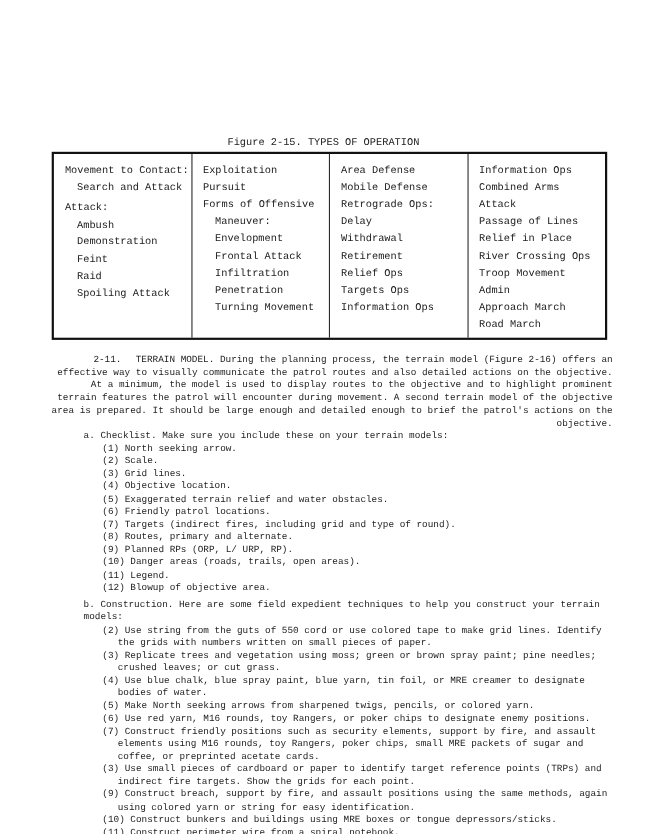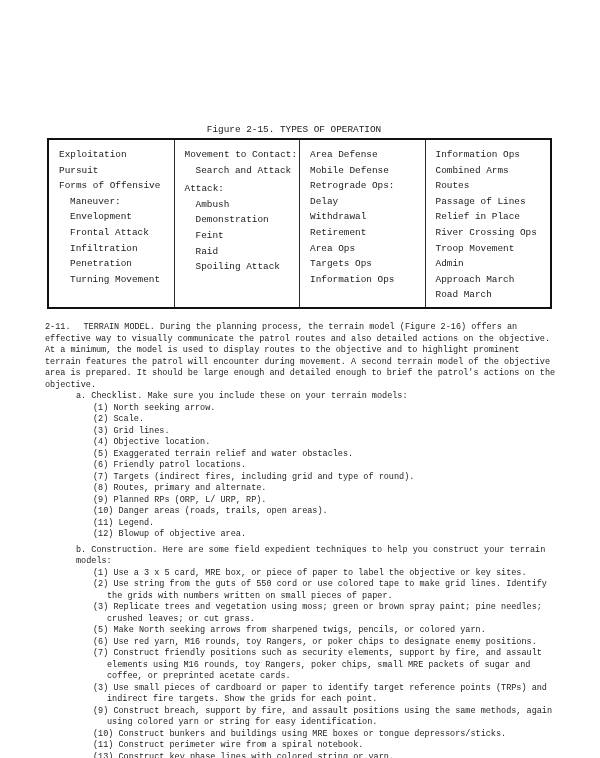--- a/index.html
+++ b/index.html
@@ -58,73 +58,73 @@
   
   .content {
     position: absolute;
     left: 45px;
     top: 291px;
     width: 512px;
     font-size: 8.5px;
     line-height: 11.5px;
     color: #1c1c1c;
   }
-  .para { margin: 0; text-align: left; }
+  .para { margin: 0; text-align: right; }
   .pnum { margin-right: 13px; }
   .sheading { padding-left: 31px; }
   .sheading.secb { margin-top: 4px; }
   .item {
     padding-left: 62px;
     text-indent: -14px;
   }
 </style>
 </head>
 <body>
 
 <div class="page">
 
   <div class="caption">Figure 2-15. TYPES OF OPERATION</div>
 
   <div class="optable" id="opTable">
       <div class="col">
+        <div class="tline">Movement to Contact:</div>
+        <div class="tline ind">Search and Attack</div>
+        <div class="tline gap">Attack:</div>
+        <div class="tline ind">Ambush</div>
+        <div class="tline ind">Demonstration</div>
+        <div class="tline ind">Feint</div>
+        <div class="tline ind">Raid</div>
+        <div class="tline ind">Spoiling Attack</div>
+      </div>
+      <div class="col">
         <div class="tline">Exploitation</div>
         <div class="tline">Pursuit</div>
         <div class="tline">Forms of Offensive</div>
         <div class="tline ind">Maneuver:</div>
         <div class="tline ind">Envelopment</div>
         <div class="tline ind">Frontal Attack</div>
         <div class="tline ind">Infiltration</div>
         <div class="tline ind">Penetration</div>
         <div class="tline ind">Turning Movement</div>
       </div>
       <div class="col">
-        <div class="tline">Movement to Contact:</div>
-        <div class="tline ind">Search and Attack</div>
-        <div class="tline gap">Attack:</div>
-        <div class="tline ind">Ambush</div>
-        <div class="tline ind">Demonstration</div>
-        <div class="tline ind">Feint</div>
-        <div class="tline ind">Raid</div>
-        <div class="tline ind">Spoiling Attack</div>
-      </div>
-      <div class="col">
         <div class="tline">Area Defense</div>
         <div class="tline">Mobile Defense</div>
         <div class="tline">Retrograde Ops:</div>
         <div class="tline">Delay</div>
         <div class="tline">Withdrawal</div>
         <div class="tline">Retirement</div>
-        <div class="tline">Area Ops</div>
+        <div class="tline">Relief Ops</div>
         <div class="tline">Targets Ops</div>
         <div class="tline">Information Ops</div>
       </div>
       <div class="col">
         <div class="tline">Information Ops</div>
         <div class="tline">Combined Arms</div>
-        <div class="tline">Routes</div>
+        <div class="tline">Attack</div>
         <div class="tline">Passage of Lines</div>
         <div class="tline">Relief in Place</div>
         <div class="tline">River Crossing Ops</div>
         <div class="tline">Troop Movement</div>
         <div class="tline">Admin</div>
         <div class="tline">Approach March</div>
         <div class="tline">Road March</div>
       </div>
     </div>
 
@@ -145,23 +145,23 @@
         <div class="item">(8) Routes, primary and alternate.</div>
         <div class="item">(9) Planned RPs (ORP, L/ URP, RP).</div>
         <div class="item">(10) Danger areas (roads, trails, open areas).</div>
         <div class="item">(11) Legend.</div>
         <div class="item">(12) Blowup of objective area.</div>
       </div>
 
     <div class="sheading secb">b. Construction. Here are some field expedient techniques to help you construct your terrain models:</div>
 
     <div id="listB">
-        <div class="item">(1) Use a 3 x 5 card, MRE box, or piece of paper to label the objective or key sites.</div>
         <div class="item">(2) Use string from the guts of 550 cord or use colored tape to make grid lines. Identify the grids with numbers written on small pieces of paper.</div>
         <div class="item">(3) Replicate trees and vegetation using moss; green or brown spray paint; pine needles; crushed leaves; or cut grass.</div>
+        <div class="item">(4) Use blue chalk, blue spray paint, blue yarn, tin foil, or MRE creamer to designate bodies of water.</div>
         <div class="item">(5) Make North seeking arrows from sharpened twigs, pencils, or colored yarn.</div>
         <div class="item">(6) Use red yarn, M16 rounds, toy Rangers, or poker chips to designate enemy positions.</div>
         <div class="item">(7) Construct friendly positions such as security elements, support by fire, and assault elements using M16 rounds, toy Rangers, poker chips, small MRE packets of sugar and coffee, or preprinted acetate cards.</div>
         <div class="item">(3) Use small pieces of cardboard or paper to identify target reference points (TRPs) and indirect fire targets. Show the grids for each point.</div>
         <div class="item">(9) Construct breach, support by fire, and assault positions using the same methods, again using colored yarn or string for easy identification.</div>
         <div class="item">(10) Construct bunkers and buildings using MRE boxes or tongue depressors/sticks.</div>
         <div class="item">(11) Construct perimeter wire from a spiral notebook.</div>
         <div class="item">(13) Construct key phase lines with colored string or yarn.</div>
       </div>
 

